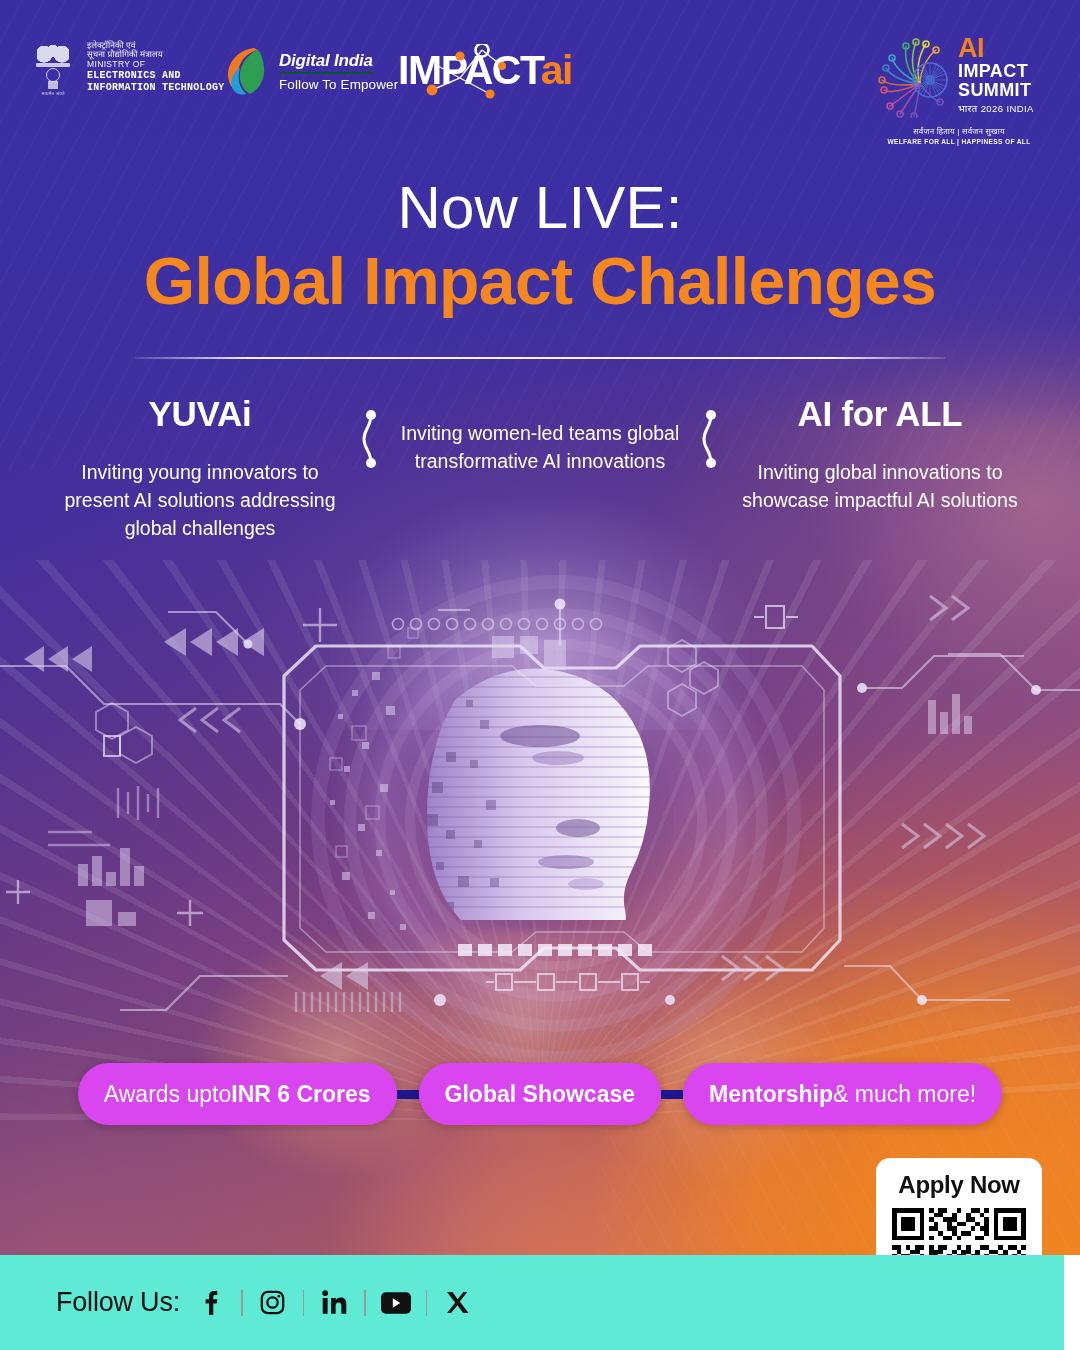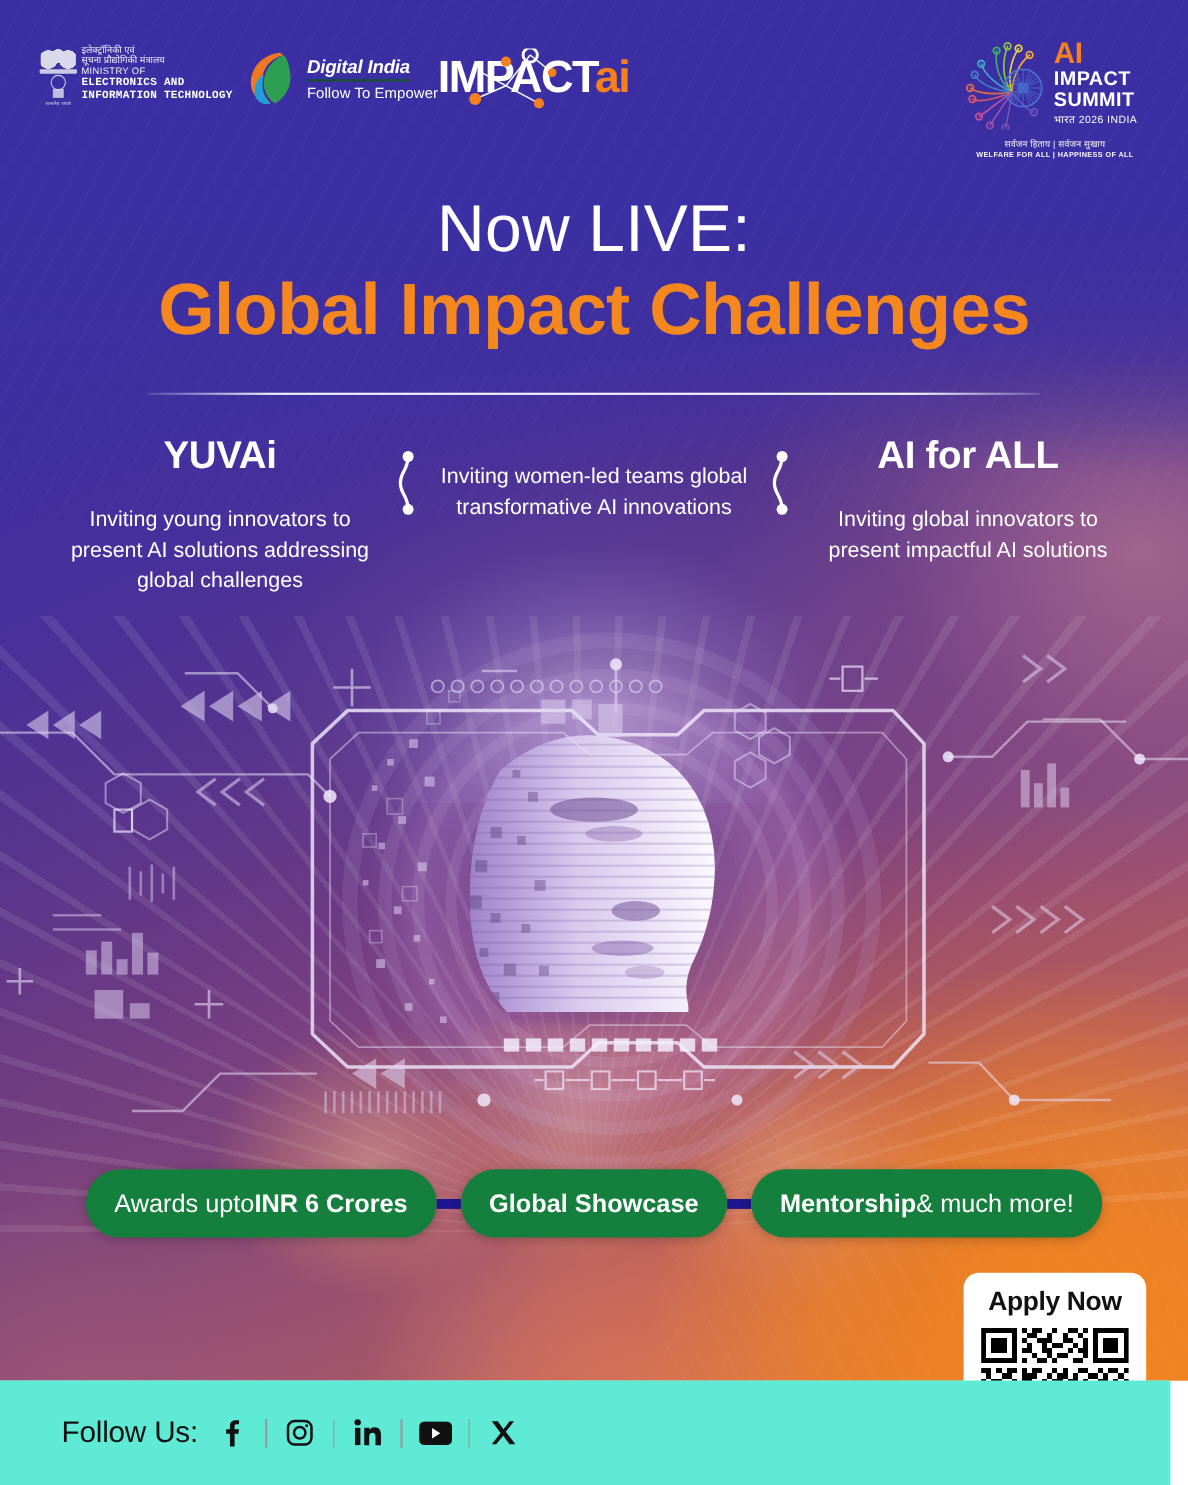--- a/index.html
+++ b/index.html
@@ -50,21 +50,21 @@
     background:radial-gradient(ellipse at 50% 70%, rgba(222,214,245,.38) 0%, rgba(160,140,215,.14) 48%, rgba(120,100,200,0) 76%);
   }
 
   
   .hud{ position:absolute; inset:0; pointer-events:none; }
   .hud svg{ width:1080px; height:1350px; display:block; }
 
   
   .logos{ position:absolute; left:0; top:0; width:1080px; height:170px; }
 
-  .meity{ position:absolute; left:34px; top:36px; display:flex; align-items:center; gap:2px; }
+  .meity{ position:absolute; left:34px; top:36px; display:flex; align-items:center; gap:15px; }
   .emblem{ width:38px; height:62px; position:relative; }
   .emblem .lions{
     position:absolute; left:3px; top:2px; width:32px; height:26px;
     background:
       radial-gradient(circle at 22% 62%, #e8e8f2 0 28%, transparent 29%),
       radial-gradient(circle at 50% 50%, #e8e8f2 0 30%, transparent 31%),
       radial-gradient(circle at 78% 62%, #e8e8f2 0 28%, transparent 29%);
     opacity:.92;
   }
   .emblem .abacus{ position:absolute; left:2px; top:27px; width:34px; height:4px; background:#dcdcec; border-radius:1px; opacity:.9; }
@@ -107,21 +107,21 @@
 
   
   .cols{ position:absolute; left:0; top:395px; width:1080px; display:flex; justify-content:center; align-items:flex-start; }
   .col{ width:300px; text-align:center; padding:0 6px; }
   .col-title{ color:#fff; font-size:35px; font-weight:bold; letter-spacing:-.3px; line-height:1.1; }
   .col-desc{ color:#fff; font-size:19.5px; line-height:1.45; margin-top:24px; font-weight:400; }
   .brace{ width:40px; height:120px; flex:0 0 40px; display:flex; align-items:flex-start; justify-content:center; padding-top:12px; }
 
   
   .pills{ position:absolute; left:0; top:1063px; width:1080px; display:flex; justify-content:center; align-items:center; }
-  .pill{ background:#15803d; color:#fff; border-radius:34px; height:62px; display:flex; align-items:center; justify-content:center;
+  .pill{ background:#d946ef; color:#fff; border-radius:34px; height:62px; display:flex; align-items:center; justify-content:center;
          padding:0 26px; font-size:23px; white-space:nowrap; box-shadow:0 2px 10px rgba(0,0,0,.22); }
   .pill b{ font-weight:bold; }
   .pill-link{ width:22px; height:9px; background:#1e1690; flex:0 0 22px; }
 
   
   .apply{ position:absolute; right:38px; bottom:4px; width:166px; background:#fff; border-radius:14px 14px 0 0; padding:13px 12px 0 12px; text-align:center; }
   .apply-label{ color:#111; font-size:24px; font-weight:bold; letter-spacing:-.3px; }
   .qr{ width:134px; height:134px; margin:9px auto 0 auto; }
 
   
@@ -533,21 +533,21 @@
     <div class="brace">
       <svg viewBox="0 0 24 64" width="24" height="64">
         <path d="M13 8 C13 20 6 22 6 32 C6 42 13 44 13 56" fill="none" stroke="#fff" stroke-width="3" stroke-linecap="round"></path>
         <circle cx="13" cy="8" r="5" fill="#fff"></circle>
         <circle cx="13" cy="56" r="5" fill="#fff"></circle>
       </svg>
     </div>
 
     <div class="col">
       <div class="col-title">AI for ALL</div>
-      <div class="col-desc">Inviting global innovators to present impactful AI solutions</div>
+      <div class="col-desc">Inviting global innovations to showcase impactful AI solutions</div>
     </div>
   </div>
 
   <div class="pills">
     <div class="pill">
       <span>Awards upto </span>
         <b>INR 6 Crores</b>
         <span></span>
     </div>
     <div class="pill-link"></div>

